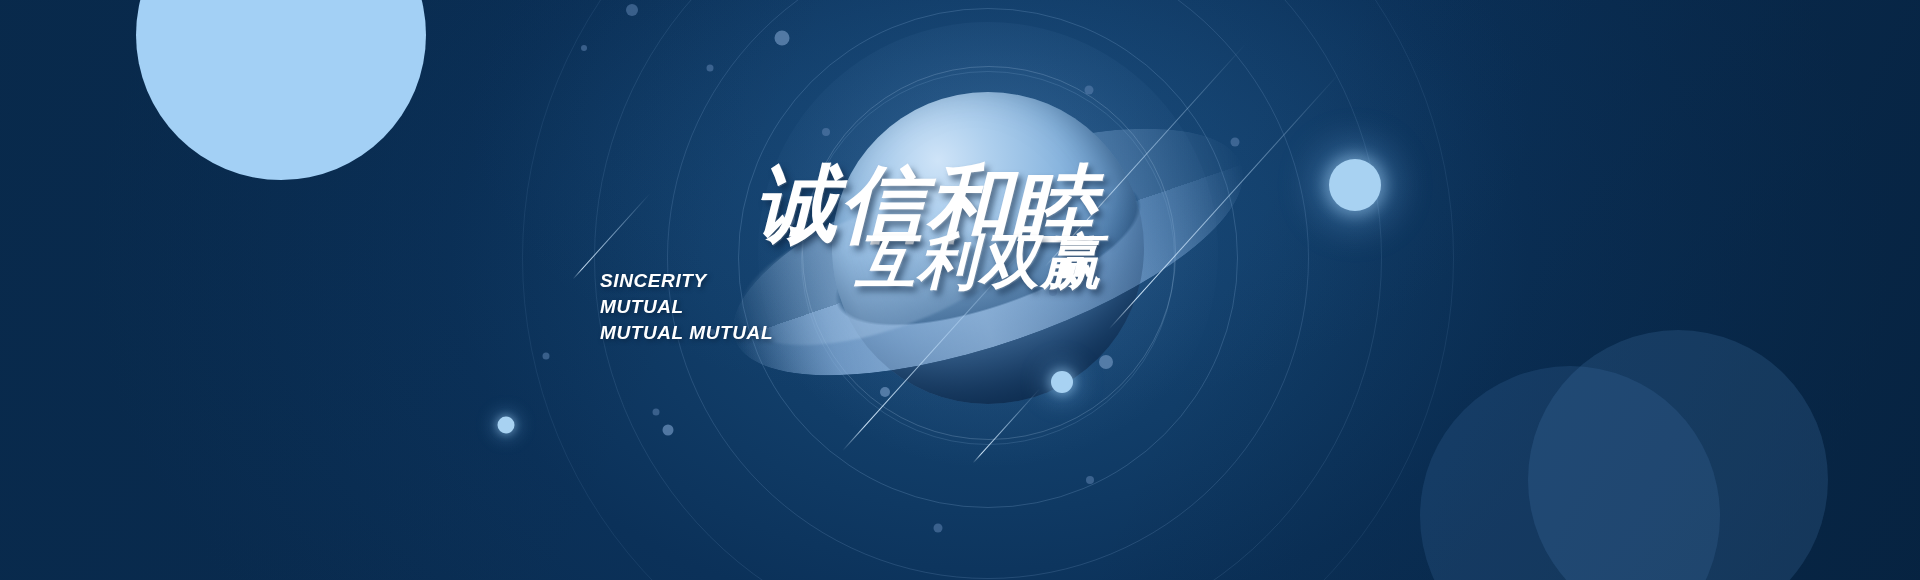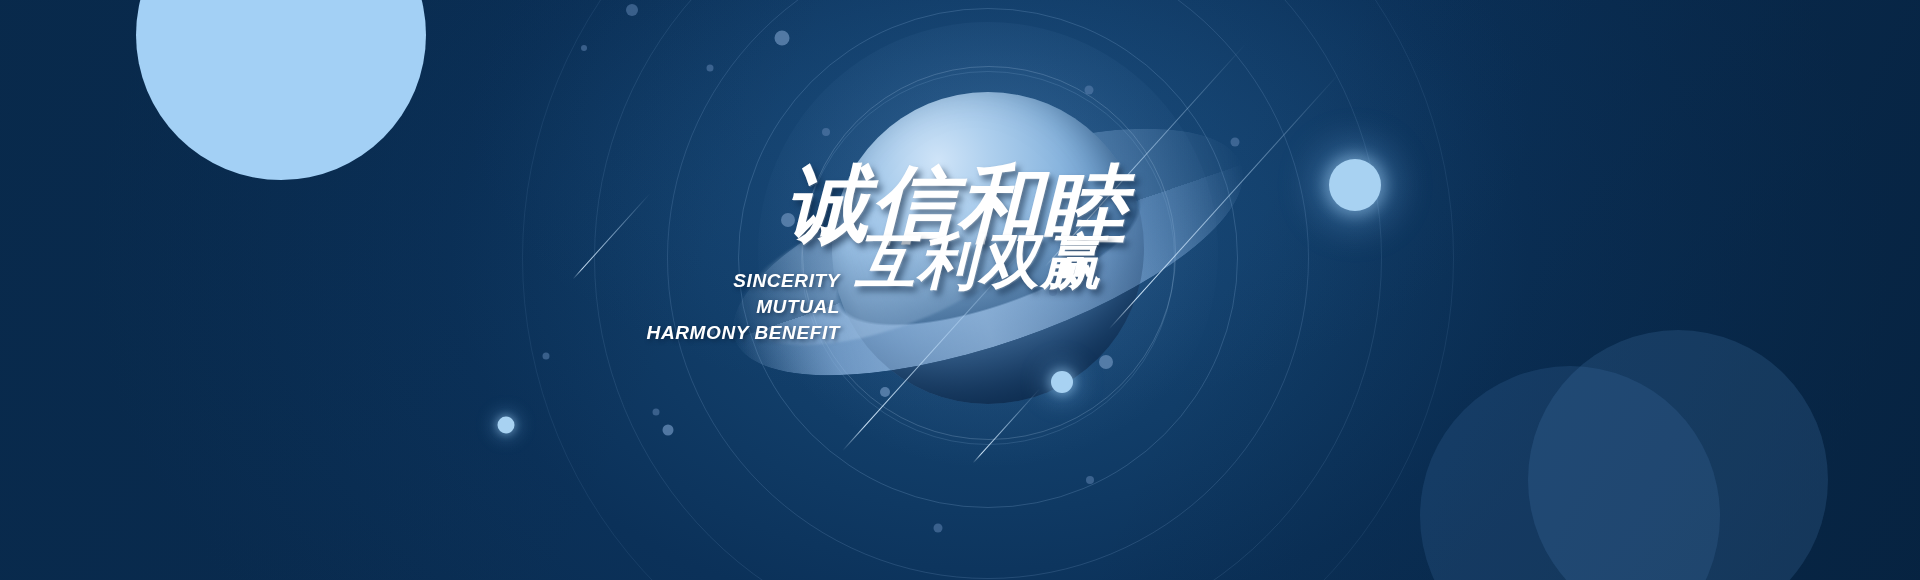--- a/index.html
+++ b/index.html
@@ -197,29 +197,28 @@
   }
   .cn-line {
     position: absolute;
     color: #ffffff;
     font-weight: 700;
     font-style: italic;
     letter-spacing: 2px;
     white-space: nowrap;
     text-shadow: 4px 5px 6px rgba(6,28,54,0.55), 1px 1px 0 rgba(255,255,255,0.25);
   }
-  .cn-1 { left: 785px;  top: 148px; font-size: 84px; text-align: right; }
+  .cn-1 { left: 754px;  top: 148px; font-size: 84px; text-align: right; }
   .cn-2 { left: 855px;  top: 222px; font-size: 60px; }
 
   .en-block {
     position: absolute;
     left: 600px;
     top: 268px;
     width: 240px;
-    text-align: right;
   }
   .en-line {
     color: #ffffff;
     font-weight: 700;
     font-style: italic;
     font-size: 19px;
     letter-spacing: 0.6px;
     line-height: 26px;
     white-space: nowrap;
     text-shadow: 2px 2px 4px rgba(6,28,54,0.60);
@@ -285,17 +284,17 @@
       <div class="streak" style="left: 1040px; top: 388px; width: 100px; transform: rotate(132deg);"></div>
     </div>
 
   <div class="copy">
     <div class="cn-line cn-1">诚信和睦</div>
     <div class="cn-line cn-2">互利双赢</div>
 
     <div class="en-block">
       <div class="en-line">SINCERITY</div>
       <div class="en-line">MUTUAL</div>
-      <div class="en-line">HARMONY BENEFIT</div>
+      <div class="en-line">MUTUAL MUTUAL</div>
     </div>
   </div>
 
 </div>
 
 </body></html>

